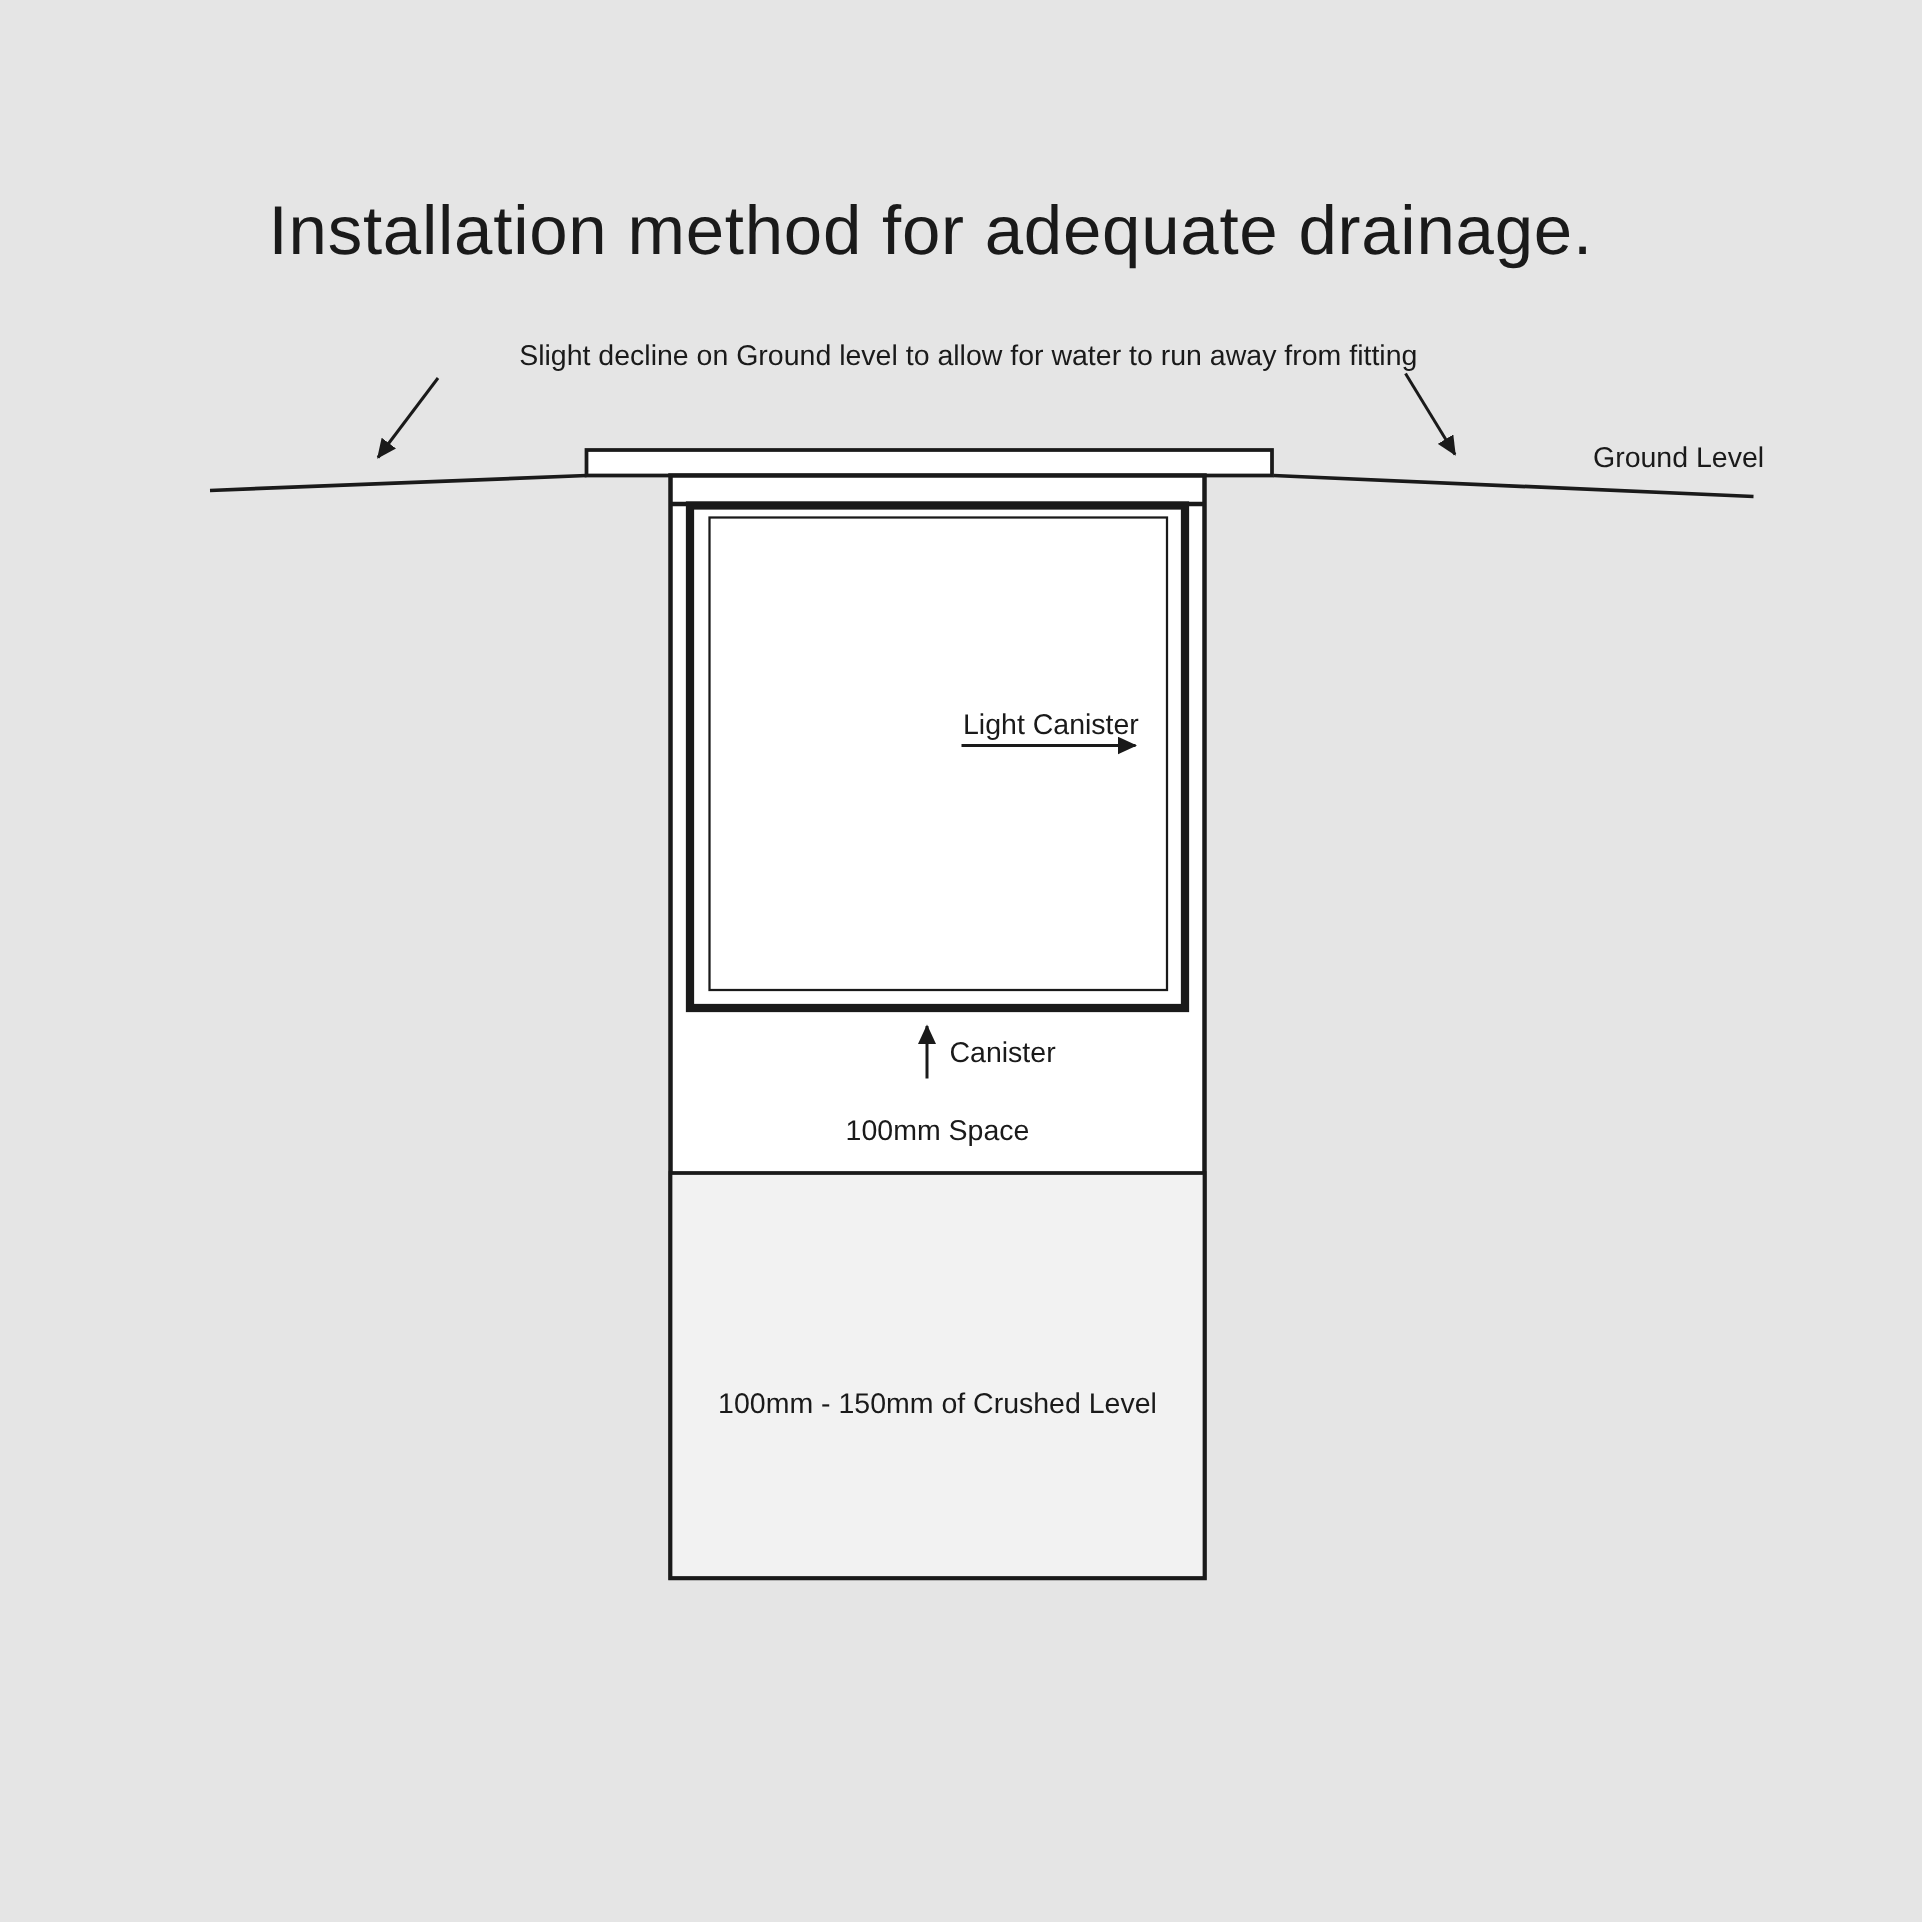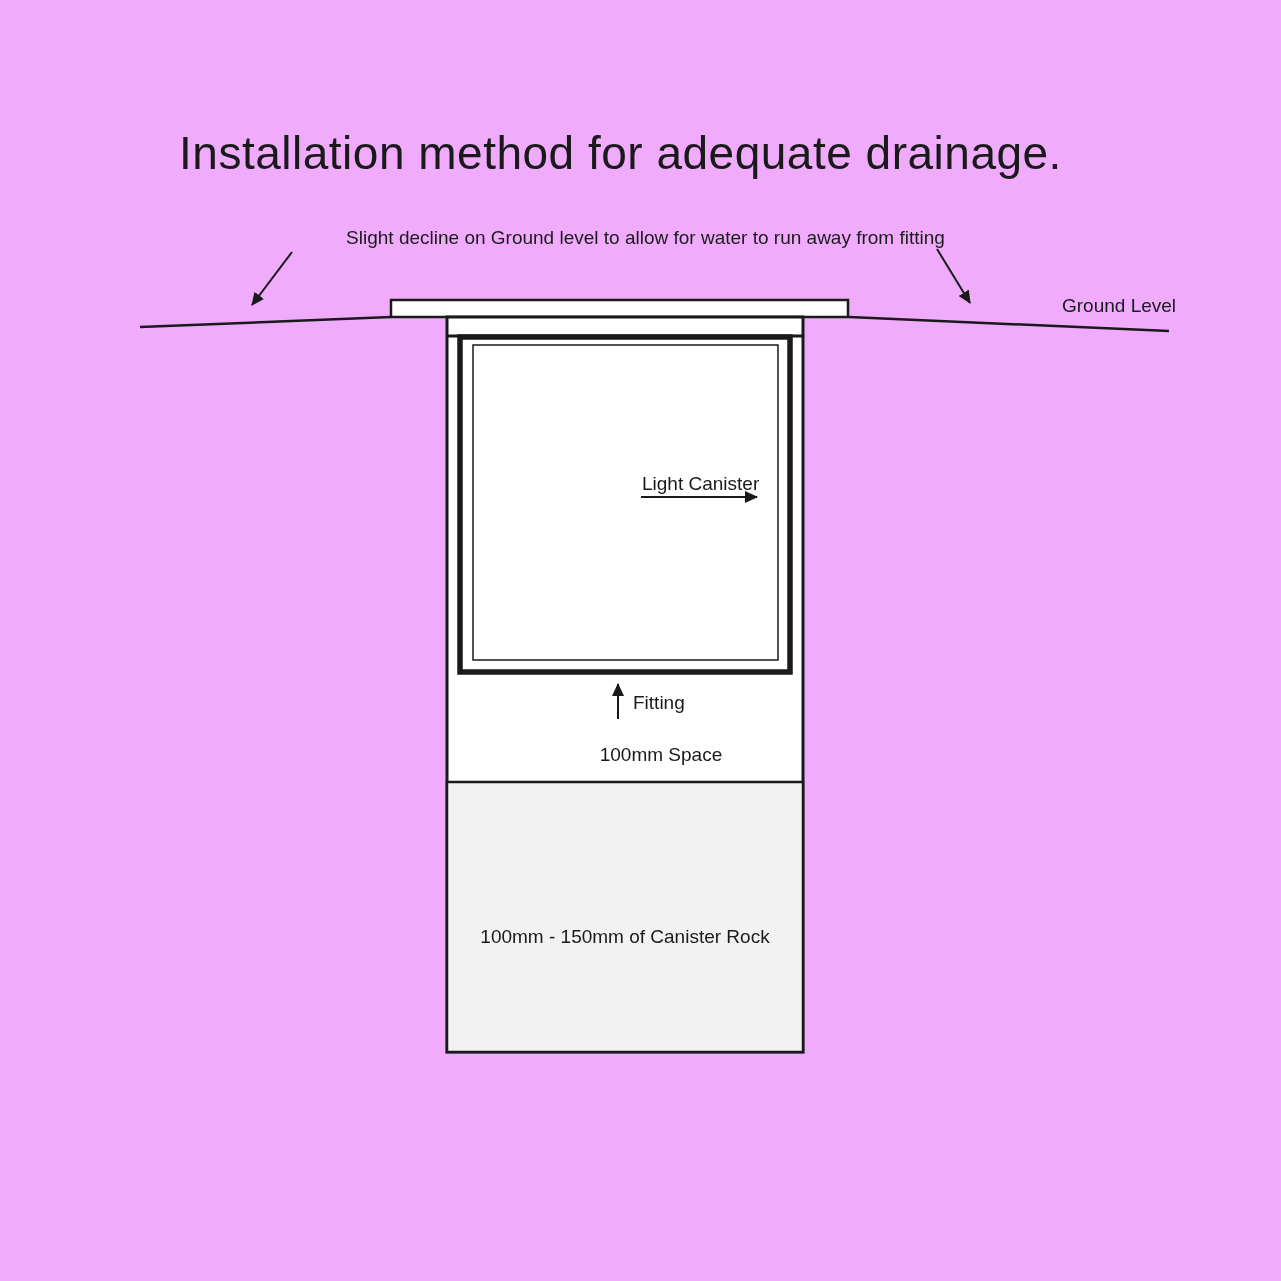--- a/index.html
+++ b/index.html
@@ -4,21 +4,21 @@
 <style>
   html, body {
     margin: 0;
     padding: 0;
     background: #ffffff;
   }
   #canvas {
     position: relative;
     width: 1281px;
     height: 1281px;
-    background: #f0abfc;
+    background: #e5e5e5;
     font-family: "Liberation Sans", sans-serif;
     color: #1a1a1a;
     overflow: hidden;
   }
   svg.linework {
     position: absolute;
     top: 0;
     left: 0;
   }
   .label {
@@ -57,21 +57,20 @@
     top: 692px;
     left: 633px;
     font-size: 19px;
   }
   #space-label {
     top: 744px;
     left: 447px;
     width: 356px;
     text-align: center;
     font-size: 19px;
-    padding-left: 36px;
   }
   #rock-label {
     top: 926px;
     left: 447px;
     width: 356px;
     text-align: center;
     font-size: 19px;
   }
 </style>
 </head>
@@ -110,19 +109,19 @@
   </svg>
 
   <div class="label" id="title">Installation method for adequate drainage.</div>
 
   <div class="label" id="decline-note">Slight decline on Ground level to allow for water to run away from fitting</div>
 
   <div class="label" id="ground-level">Ground Level</div>
 
   <div class="label" id="light-fitting">Light Canister</div>
 
-  <div class="label" id="canister-label">Fitting</div>
+  <div class="label" id="canister-label">Canister</div>
 
   <div class="label" id="space-label">100mm Space</div>
 
-  <div class="label" id="rock-label">100mm - 150mm of Canister Rock</div>
+  <div class="label" id="rock-label">100mm - 150mm of Crushed Level</div>
 
 </div>
 
 </body></html>

